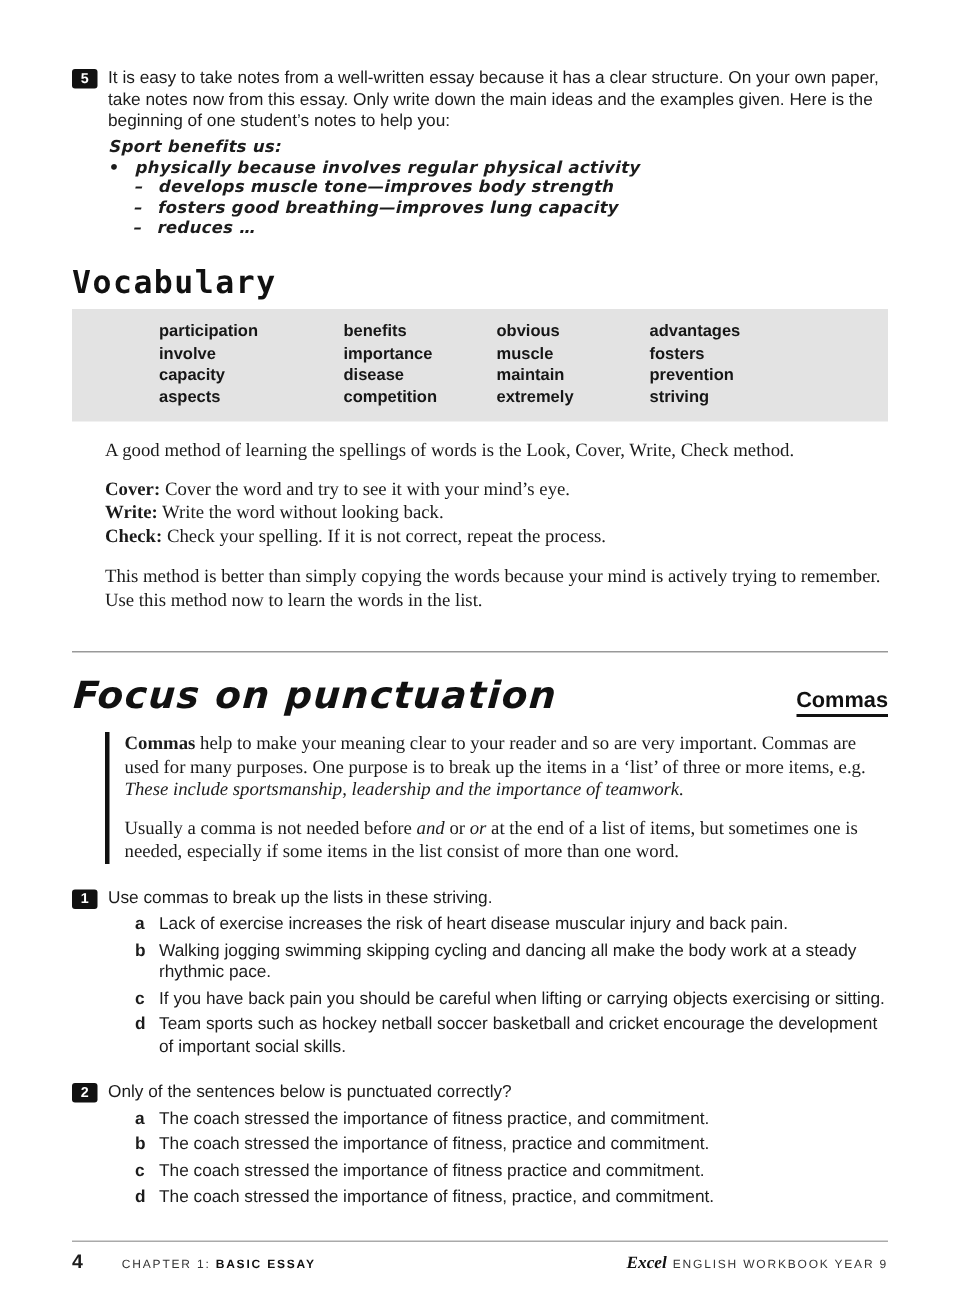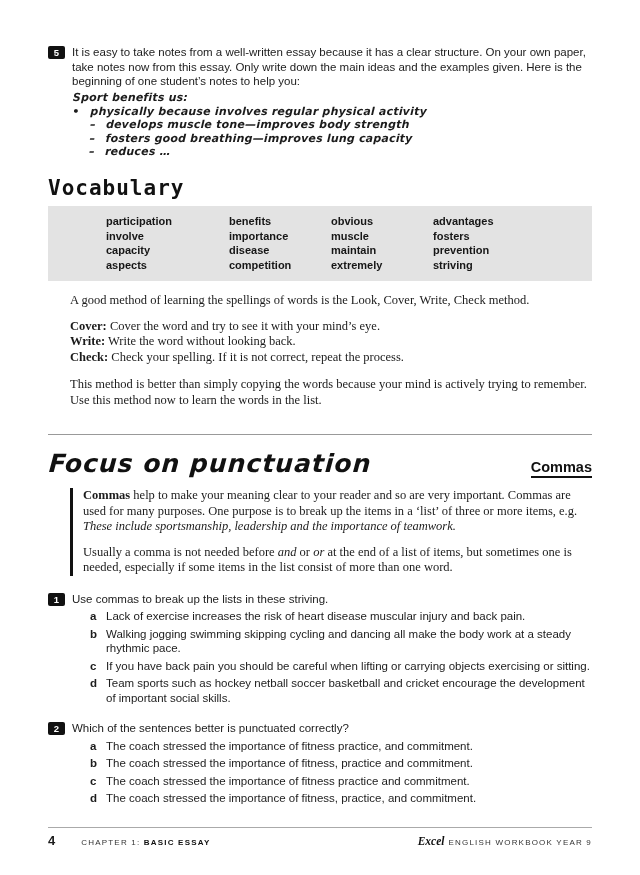--- a/index.html
+++ b/index.html
@@ -179,21 +179,21 @@
           <span class="qletter">d</span>
           <span class="qtext">Team sports such as hockey netball soccer basketball and cricket encourage the development of important social skills.</span>
         </div>
       </div>
     </div>
   </div>
 
   <div class="ex sans exblock">
     <div class="badge">2</div>
     <div class="ex-body">
-      <div>Which of the sentences better is punctuated correctly?</div>
+      <div>Only of the sentences below is punctuated correctly?</div>
       <div class="ex-items">
         <div class="qitem">
           <span class="qletter">a</span>
           <span class="qtext">The coach stressed the importance of fitness practice, and commitment.</span>
         </div>
         <div class="qitem">
           <span class="qletter">b</span>
           <span class="qtext">The coach stressed the importance of fitness, practice and commitment.</span>
         </div>
         <div class="qitem">

